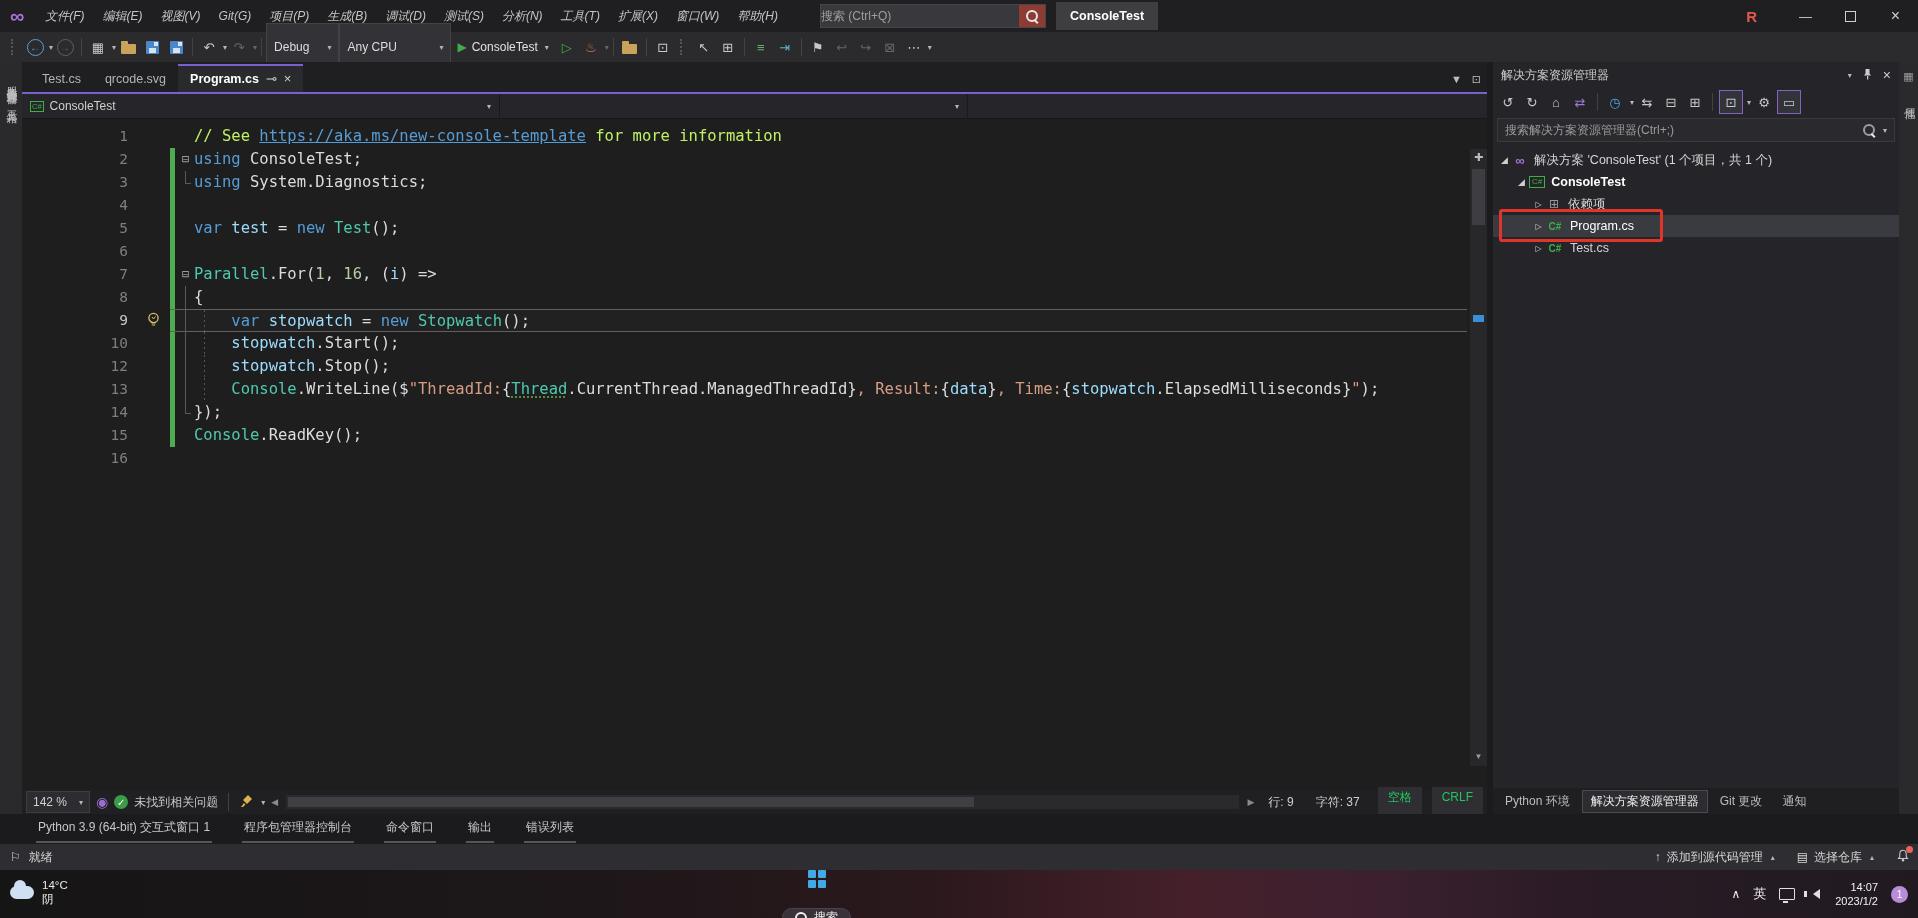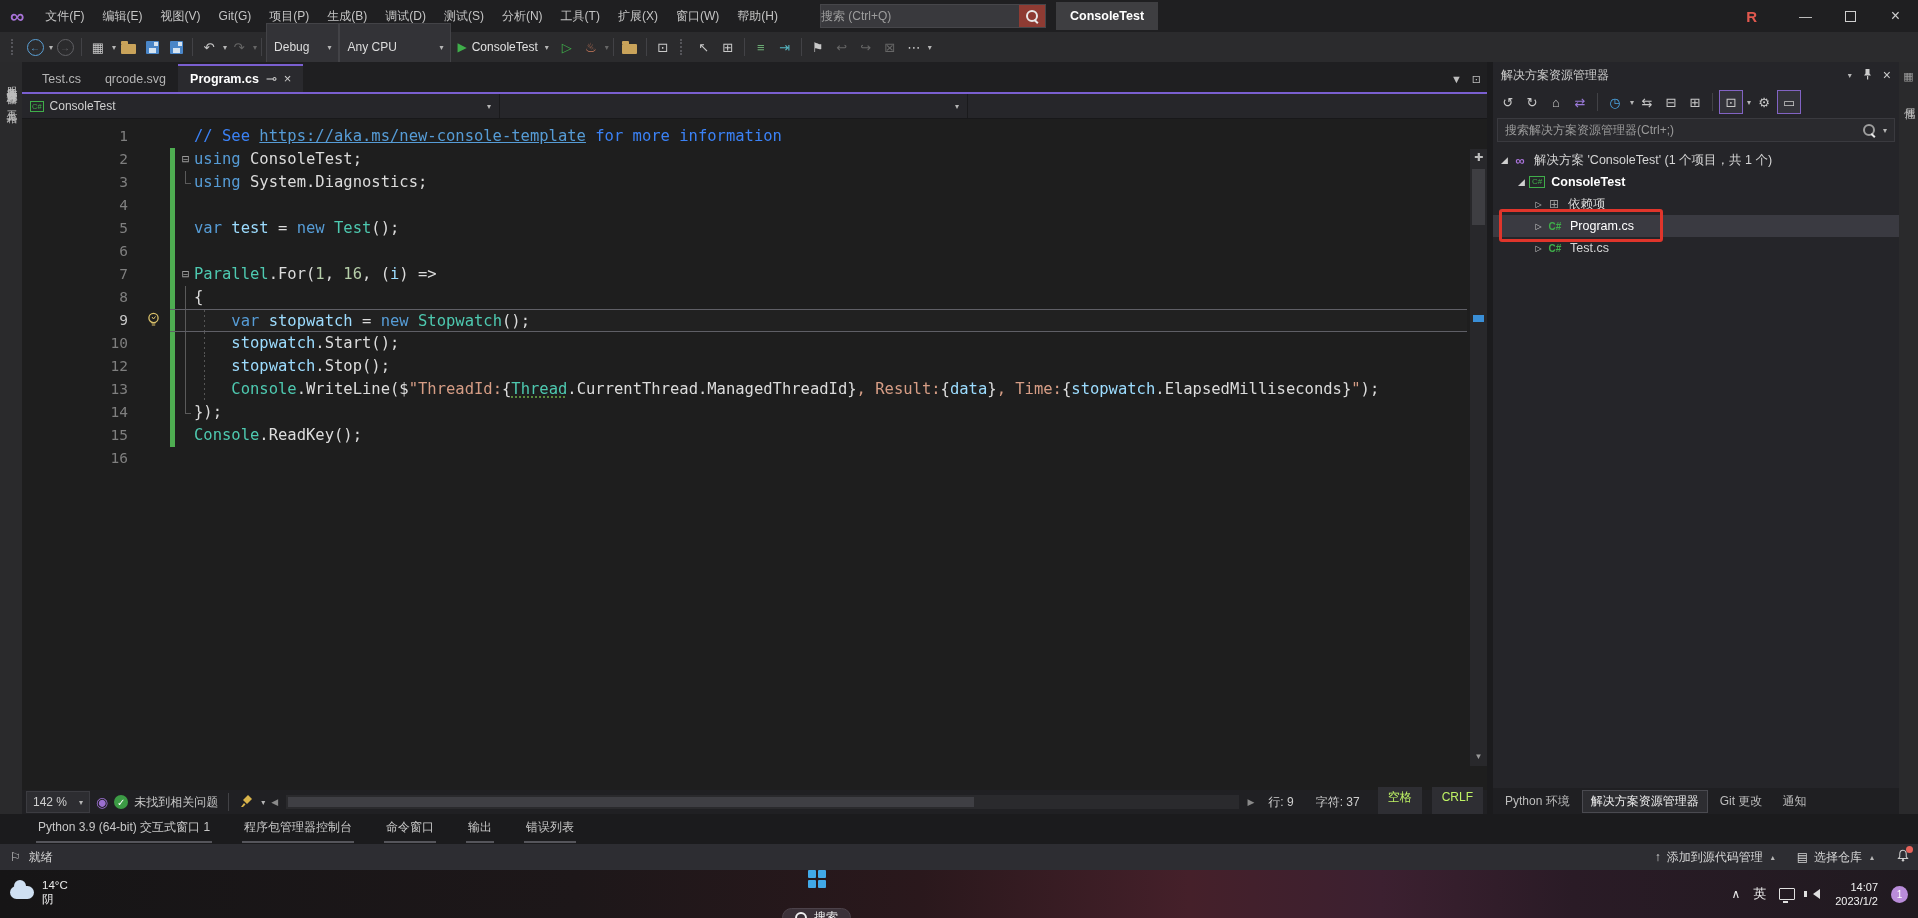--- a/index.html
+++ b/index.html
@@ -69,21 +69,21 @@
   .line.cur .rowbody{border-top:1px solid #5f5f66;border-bottom:1px solid #5f5f66;background:rgba(255,255,255,0.015);}
   .chbar{width:5px;flex:none;margin-right:2px;}
   .line.chg .chbar{background:#4ead51;}
   .fold{width:17px;flex:none;position:relative;color:#9b9b9b;font-size:12px;text-align:center;}
   .fold.rail::before{content:'';position:absolute;left:8px;top:0;bottom:0;border-left:1px solid #5a5a5a;}
   .fold.rail.corner::before{bottom:10px;}
   .fold.rail.corner::after{content:'';position:absolute;left:8px;bottom:10px;width:6px;border-bottom:1px solid #5a5a5a;}
   .codetext{white-space:pre;color:#dcdcdc;}
   .line.guide .codetext{background-image:repeating-linear-gradient(180deg,#555 0 2px,transparent 2px 5px);
       background-repeat:no-repeat;background-size:1px 100%;background-position:10px 0;}
-  .tk-cmt{color:#3b82f6;}
+  .tk-cmt{color:#bef264;}
   .tk-link{color:#569cd6;text-decoration:underline;}
   .tk-kw{color:#569cd6;}
   .tk-cls{color:#4ec9b0;}
   .tk-clsu{color:#4ec9b0;text-decoration:underline dotted #6fae49;text-underline-offset:3px;}
   .tk-var{color:#9cdcfe;}
   .tk-num{color:#b5cea8;}
   .tk-str{color:#d69d85;}
   .tk-id{color:#dcdcdc;}
   .vscroll{position:absolute;right:0;top:30px;bottom:24px;width:17px;background:#28282b;display:flex;flex-direction:column;align-items:center;}
   .vsplit{color:#bdbdbd;font-size:11px;height:16px;line-height:16px;}
@@ -92,21 +92,21 @@
   .vthumb{position:absolute;left:2px;top:4px;width:13px;height:56px;background:#3e3e42;}
   .varrow{height:14px;font-size:8px;color:#9a9a9a;}
   
   .hstrip{height:24px;background:#202023;display:flex;align-items:center;gap:6px;padding:0 4px;font-size:12px;}
   .zoombox{height:20px;background:#2d2d31;border:1px solid #3c3c41;display:flex;align-items:center;padding:0 6px;gap:10px;color:#d0d0d0;}
   .purpico{color:#9b6fd0;font-size:14px;}
   .okcirc{width:14px;height:14px;border-radius:50%;background:#3c9b45;color:#fff;font-size:10px;display:flex;align-items:center;justify-content:center;}
   .htrack{flex:1;height:14px;background:#2a2a2d;position:relative;margin:0 2px;}
   .hthumb{position:absolute;left:2px;top:2px;height:10px;width:72%;background:#3f3f44;}
   .scrlarw{color:#8a8a8a;font-size:9px;}
-  .infobox{height:30px;line-height:20px;padding:0 10px;background:#2e2e33;color:#bef264;margin-left:4px;}
+  .infobox{height:30px;line-height:20px;padding:0 10px;background:#2e2e33;color:#22c55e;margin-left:4px;}
   .infotxt{padding:0 8px;color:#cfcfcf;}
   
   .vsplitter{left:1487px;top:62px;width:6px;height:752px;background:#1b1b1d;}
   
   .sepanel{left:1493px;top:62px;width:406px;height:752px;background:#252529;display:flex;flex-direction:column;}
   .sehead{height:26px;display:flex;align-items:center;padding:0 8px;gap:10px;color:#cccccc;}
   .sehead .t{flex:1;}
   .setools{height:28px;display:flex;align-items:center;gap:2px;padding:0 4px;font-size:13px;}
   .seti{min-width:22px;height:22px;display:flex;align-items:center;justify-content:center;color:#c8c8c8;}
   .seti.sel{border:1px solid #8263c4;background:#33333a;}
@@ -169,21 +169,21 @@
   .spk::before{content:'';position:absolute;left:-9px;top:-3px;width:3px;height:6px;background:#e0e0e0;}
   .clockblk{text-align:right;font-size:11px;line-height:14px;color:#f0f0f0;}
   .badge1{width:17px;height:17px;border-radius:50%;background:#b98cd9;color:#fff;font-size:10px;display:flex;align-items:center;justify-content:center;}
   .bulbsvg{position:absolute;left:6px;top:3px;}
 </style>
 </head>
 <body>
 
 <div class="abs titlebar">
   <span class="vslogo">∞</span>
-  <div id="menubar" style="display:flex;">
+  <div id="menubar" style="display:flex;font-style:italic;">
       <span class="menu-item">文件(F)</span>
       <span class="menu-item">编辑(E)</span>
       <span class="menu-item">视图(V)</span>
       <span class="menu-item">Git(G)</span>
       <span class="menu-item">项目(P)</span>
       <span class="menu-item">生成(B)</span>
       <span class="menu-item">调试(D)</span>
       <span class="menu-item">测试(S)</span>
       <span class="menu-item">分析(N)</span>
       <span class="menu-item">工具(T)</span>

